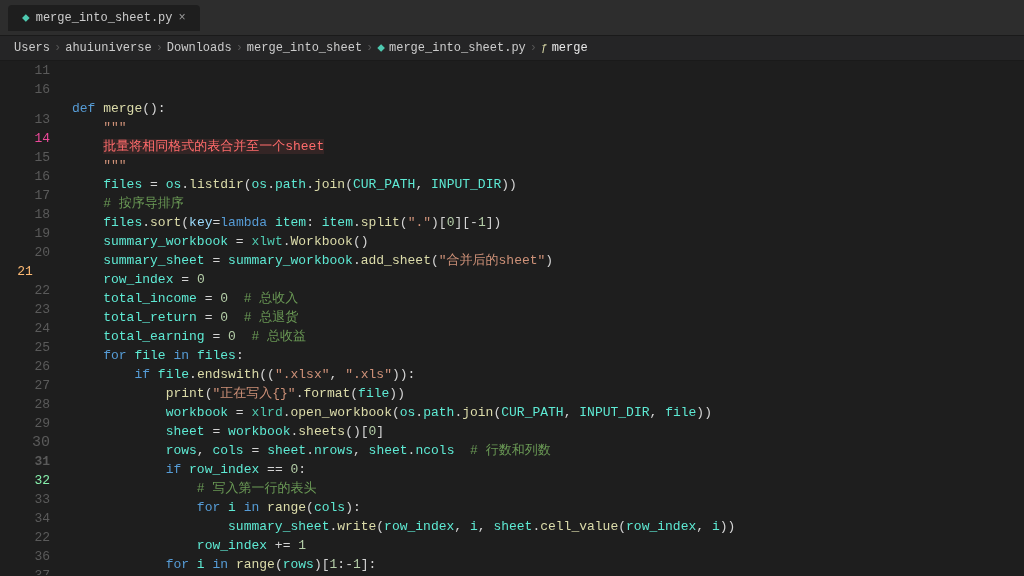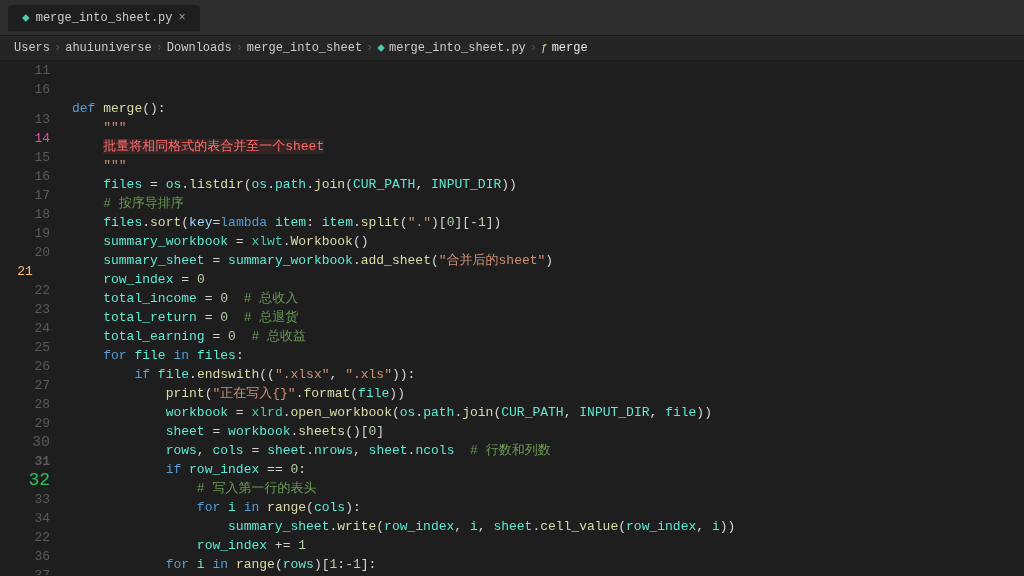--- a/index.html
+++ b/index.html
@@ -134,21 +134,21 @@
         <div style="text-align: right; padding-right: 10px; color: rgb(90, 90, 90); line-height: 19px; font-size: 13px; min-width: 42px;">22</div>
         <div style="text-align: right; padding-right: 10px; color: rgb(90, 90, 90); line-height: 19px; font-size: 13px; min-width: 42px;">23</div>
         <div style="text-align: right; padding-right: 10px; color: rgb(90, 90, 90); line-height: 19px; font-size: 13px; min-width: 42px;">24</div>
         <div style="text-align: right; padding-right: 10px; color: rgb(90, 90, 90); line-height: 19px; font-size: 13px; min-width: 42px; padding-left: 8px;">25</div>
         <div style="text-align: right; padding-right: 10px; color: rgb(90, 90, 90); line-height: 19px; font-size: 13px; min-width: 42px;">26</div>
         <div style="text-align: right; padding-right: 10px; color: rgb(90, 90, 90); line-height: 19px; font-size: 13px; min-width: 42px; margin-left: 18px;">27</div>
         <div style="text-align: right; padding-right: 10px; color: rgb(90, 90, 90); line-height: 19px; font-size: 13px; min-width: 42px;">28</div>
         <div style="text-align: right; padding-right: 10px; color: rgb(90, 90, 90); line-height: 19px; font-size: 13px; min-width: 42px;">29</div>
         <div style="text-align: right; padding-right: 10px; color: rgb(90, 90, 90); line-height: 19px; font-size: 15px; min-width: 42px;">30</div>
         <div style="text-align: right; padding-right: 10px; color: rgb(90, 90, 90); line-height: 19px; font-size: 13px; min-width: 42px; font-weight: bold;">31</div>
-        <div style="text-align: right; padding-right: 10px; color: #22c55e; line-height: 19px; font-size: 18px; min-width: 42px;">32</div>
+        <div style="text-align: right; padding-right: 10px; color: #86efac; line-height: 19px; font-size: 13px; min-width: 42px;">32</div>
         <div style="text-align: right; padding-right: 10px; color: rgb(90, 90, 90); line-height: 19px; font-size: 13px; min-width: 42px;">33</div>
         <div style="text-align: right; padding-right: 10px; color: rgb(90, 90, 90); line-height: 19px; font-size: 13px; min-width: 42px;">34</div>
         <div style="text-align: right; padding-right: 10px; color: rgb(90, 90, 90); line-height: 19px; font-size: 13px; min-width: 42px;">22</div>
         <div style="text-align: right; padding-right: 10px; color: rgb(90, 90, 90); line-height: 19px; font-size: 13px; min-width: 42px;">36</div>
         <div style="text-align: right; padding-right: 10px; color: rgb(90, 90, 90); line-height: 19px; font-size: 13px; min-width: 42px;">37</div>
         <div style="text-align: right; padding-right: 10px; color: rgb(90, 90, 90); line-height: 19px; font-size: 13px; min-width: 42px;">38</div>
       </div>
   </div>
   <div class="code-area">
     <div id="code-lines"><div style="line-height: 19px; font-size: 13px; white-space: pre;"><span class="kw">def</span> <span class="fn">merge</span><span class="pn">():</span></div><div style="line-height: 19px; font-size: 13px; white-space: pre;">    <span class="dc">"""</span></div><div style="line-height: 19px; font-size: 13px; white-space: pre;">    <span class="hl">批量将相同格式的表合并至一个sheet</span></div><div style="line-height: 19px; font-size: 13px; white-space: pre;">    <span class="dc">"""</span></div><div style="line-height: 19px; font-size: 13px; white-space: pre;">    <span class="var">files</span> <span class="op">=</span> <span class="var">os</span><span class="pn">.</span><span class="fn">listdir</span><span class="pn">(</span><span class="var">os</span><span class="pn">.</span><span class="var">path</span><span class="pn">.</span><span class="fn">join</span><span class="pn">(</span><span class="var">CUR_PATH</span><span class="pn">,</span> <span class="var">INPUT_DIR</span><span class="pn">))</span></div><div style="line-height: 19px; font-size: 13px; white-space: pre;">    <span class="cm"># 按序导排序</span></div><div style="line-height: 19px; font-size: 13px; white-space: pre;">    <span class="var">files</span><span class="pn">.</span><span class="fn">sort</span><span class="pn">(</span><span class="at">key</span><span class="op">=</span><span class="kw">lambda</span> <span class="var">item</span><span class="op">:</span> <span class="var">item</span><span class="pn">.</span><span class="fn">split</span><span class="pn">(</span><span class="str">"."</span><span class="pn">)[</span><span class="num">0</span><span class="pn">][</span><span class="op">-</span><span class="num">1</span><span class="pn">])</span></div><div style="line-height: 19px; font-size: 13px; white-space: pre;"></div><div style="line-height: 19px; font-size: 13px; white-space: pre;">    <span class="var">summary_workbook</span> <span class="op">=</span> <span class="cn">xlwt</span><span class="pn">.</span><span class="fn">Workbook</span><span class="pn">()</span></div><div style="line-height: 19px; font-size: 13px; white-space: pre;">    <span class="var">summary_sheet</span> <span class="op">=</span> <span class="var">summary_workbook</span><span class="pn">.</span><span class="fn">add_sheet</span><span class="pn">(</span><span class="str">"合并后的sheet"</span><span class="pn">)</span></div><div style="line-height: 19px; font-size: 13px; white-space: pre;"></div><div style="line-height: 19px; font-size: 13px; white-space: pre;">    <span class="var">row_index</span> <span class="op">=</span> <span class="num">0</span></div><div style="line-height: 19px; font-size: 13px; white-space: pre;">    <span class="var">total_income</span> <span class="op">=</span> <span class="num">0</span>  <span class="cm"># 总收入</span></div><div style="line-height: 19px; font-size: 13px; white-space: pre;">    <span class="var">total_return</span> <span class="op">=</span> <span class="num">0</span>  <span class="cm"># 总退货</span></div><div style="line-height: 19px; font-size: 13px; white-space: pre;">    <span class="var">total_earning</span> <span class="op">=</span> <span class="num">0</span>  <span class="cm"># 总收益</span></div><div style="line-height: 19px; font-size: 13px; white-space: pre;">    <span class="kw">for</span> <span class="var">file</span> <span class="kw">in</span> <span class="var">files</span><span class="pn">:</span></div><div style="line-height: 19px; font-size: 13px; white-space: pre;">        <span class="kw">if</span> <span class="var">file</span><span class="pn">.</span><span class="fn">endswith</span><span class="pn">((</span><span class="str">".xlsx"</span><span class="pn">,</span> <span class="str">".xls"</span><span class="pn">)):</span></div><div style="line-height: 19px; font-size: 13px; white-space: pre;">            <span class="fn">print</span><span class="pn">(</span><span class="str">"正在写入{}"</span><span class="pn">.</span><span class="fn">format</span><span class="pn">(</span><span class="var">file</span><span class="pn">))</span></div><div style="line-height: 19px; font-size: 13px; white-space: pre;">            <span class="var">workbook</span> <span class="op">=</span> <span class="cn">xlrd</span><span class="pn">.</span><span class="fn">open_workbook</span><span class="pn">(</span><span class="var">os</span><span class="pn">.</span><span class="var">path</span><span class="pn">.</span><span class="fn">join</span><span class="pn">(</span><span class="var">CUR_PATH</span><span class="pn">,</span> <span class="var">INPUT_DIR</span><span class="pn">,</span> <span class="var">file</span><span class="pn">))</span></div><div style="line-height: 19px; font-size: 13px; white-space: pre;">            <span class="var">sheet</span> <span class="op">=</span> <span class="var">workbook</span><span class="pn">.</span><span class="fn">sheets</span><span class="pn">()[</span><span class="num">0</span><span class="pn">]</span></div><div style="line-height: 19px; font-size: 13px; white-space: pre;">            <span class="var">rows</span><span class="pn">,</span> <span class="var">cols</span> <span class="op">=</span> <span class="var">sheet</span><span class="pn">.</span><span class="var">nrows</span><span class="pn">,</span> <span class="var">sheet</span><span class="pn">.</span><span class="var">ncols</span>  <span class="cm"># 行数和列数</span></div><div style="line-height: 19px; font-size: 13px; white-space: pre;">            <span class="kw">if</span> <span class="var">row_index</span> <span class="op">==</span> <span class="num">0</span><span class="pn">:</span></div><div style="line-height: 19px; font-size: 13px; white-space: pre;">                <span class="cm"># 写入第一行的表头</span></div><div style="line-height: 19px; font-size: 13px; white-space: pre;">                <span class="kw">for</span> <span class="var">i</span> <span class="kw">in</span> <span class="fn">range</span><span class="pn">(</span><span class="var">cols</span><span class="pn">):</span></div><div style="line-height: 19px; font-size: 13px; white-space: pre;">                    <span class="var">summary_sheet</span><span class="pn">.</span><span class="fn">write</span><span class="pn">(</span><span class="var">row_index</span><span class="pn">,</span> <span class="var">i</span><span class="pn">,</span> <span class="var">sheet</span><span class="pn">.</span><span class="fn">cell_value</span><span class="pn">(</span><span class="var">row_index</span><span class="pn">,</span> <span class="var">i</span><span class="pn">))</span></div><div style="line-height: 19px; font-size: 13px; white-space: pre;">                <span class="var">row_index</span> <span class="op">+=</span> <span class="num">1</span></div><div style="line-height: 19px; font-size: 13px; white-space: pre;"></div><div style="line-height: 19px; font-size: 13px; white-space: pre;">            <span class="kw">for</span> <span class="var">i</span> <span class="kw">in</span> <span class="fn">range</span><span class="pn">(</span><span class="var">rows</span><span class="pn">)[</span><span class="num">1</span><span class="pn">:</span><span class="op">-</span><span class="num">1</span><span class="pn">]:</span></div><div style="line-height: 19px; font-size: 13px; white-space: pre;">                </div><div style="line-height: 19px; font-size: 13px; white-space: pre;"></div></div>

